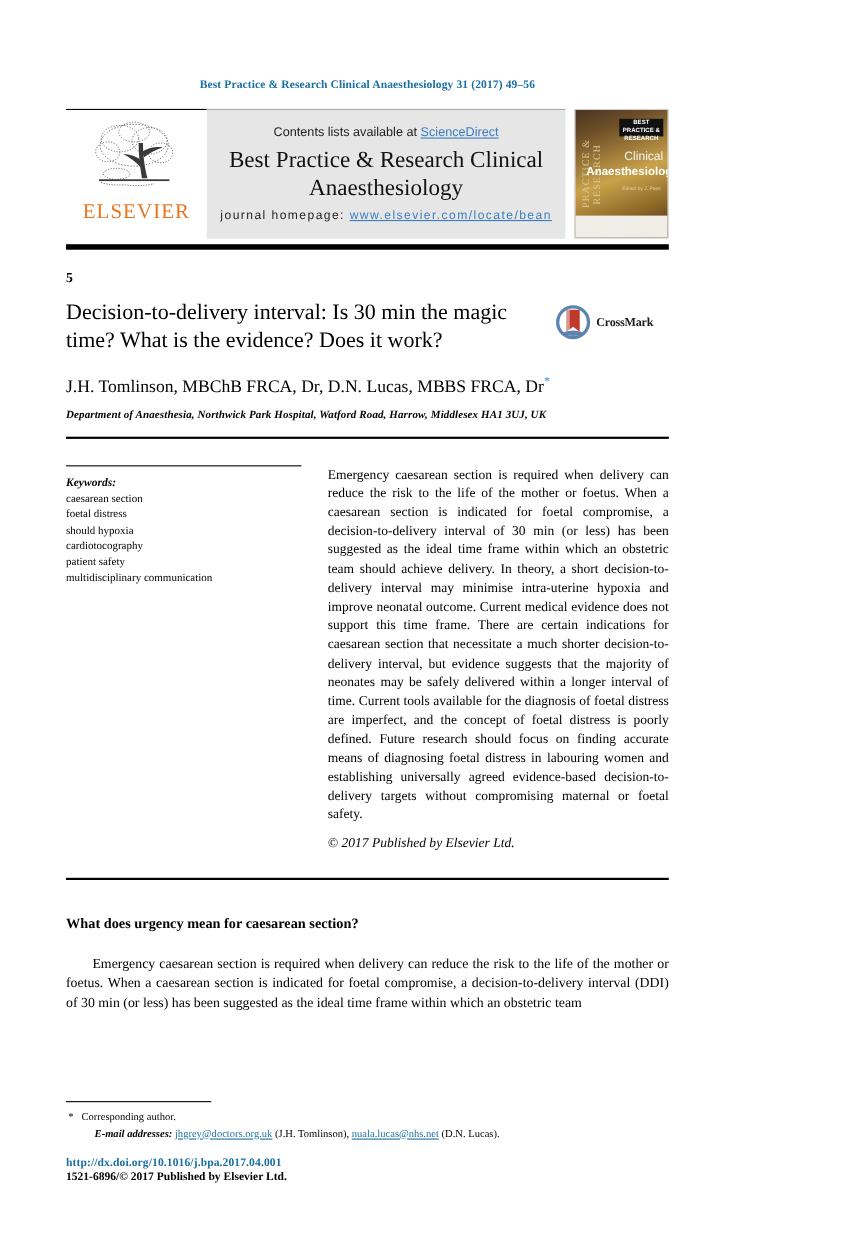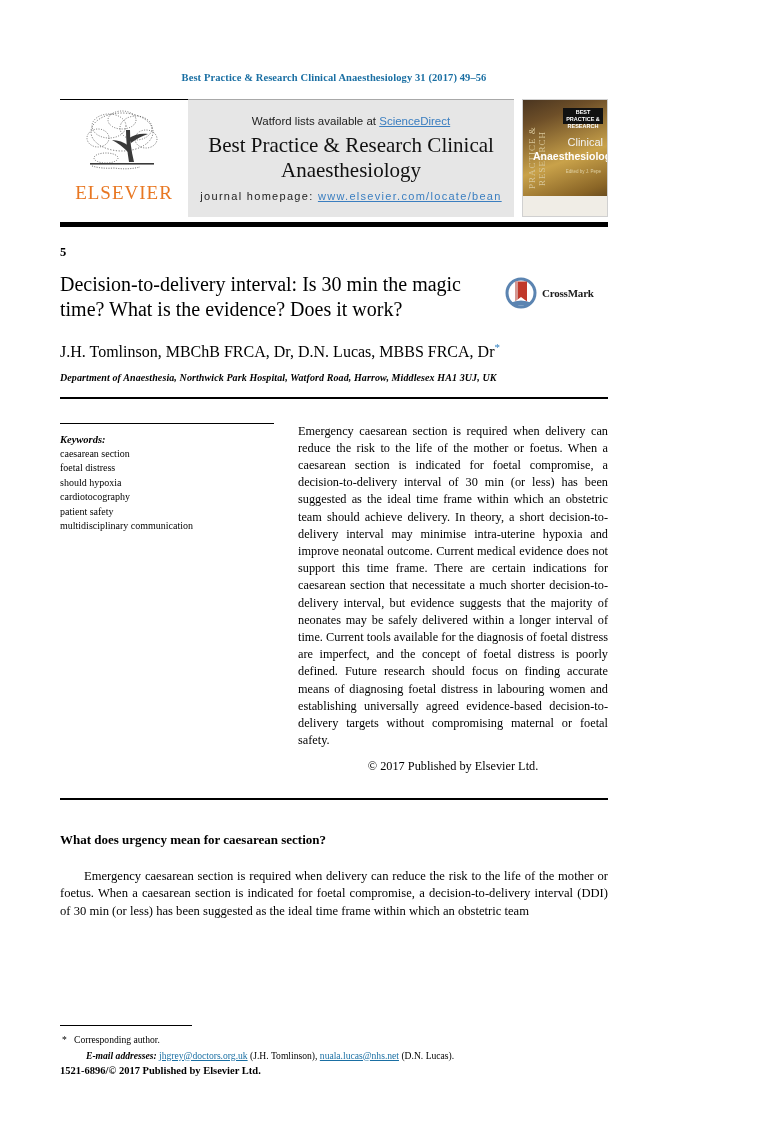--- a/index.html
+++ b/index.html
@@ -218,23 +218,24 @@
   }
   .abstract-col {
     flex: 1 1 auto;
     font-size: 12.3px;
     line-height: 1.40;
     text-align: justify;
     text-justify: inter-word;
   }
   .abstract-col p { margin: 0; }
   .copyright {
-    text-align: center;
+    text-align: left;
     margin-top: 9px;
     font-size: 12.3px;
+    font-style: italic;
   }
   .rule-black-bottom {
     border-top: 2.2px solid #000;
     margin-top: 22px;
   }
 
   
   .section-heading {
     font-family: "Liberation Serif", serif;
     font-weight: bold;
@@ -317,21 +318,21 @@
           <ellipse cx="24" cy="52" rx="12" ry="5" fill="none" stroke="#3a3a3a" stroke-width="0.7" stroke-dasharray="1 1.4"></ellipse>
           <rect x="8" y="57" width="64" height="1.6"></rect>
           <path d="M10 60 q10 3 22 2 q14 2 26 -1" fill="none" stroke="#3a3a3a" stroke-width="0.8" stroke-dasharray="1 1.4"></path>
         </g>
       </svg>
       <div class="elsevier-word">ELSEVIER</div>
     </div>
 
     <div class="header-center">
       <div class="contents-line">
-        <span>Watford lists available at </span><a class="sd" href="#">ScienceDirect</a>
+        <span>Contents lists available at </span><a class="sd" href="#">ScienceDirect</a>
       </div>
       <div class="journal-title">
         <div>Best Practice &amp; Research Clinical</div>
         <div>Anaesthesiology</div>
       </div>
       <div class="homepage-line">
         <span>journal homepage: </span><a class="url" href="#">www.elsevier.com/locate/bean</a>
       </div>
     </div>
 
@@ -400,16 +401,17 @@
       <span class="fn-star">*</span>
       <span>Corresponding author.</span>
     </div>
     <div class="emails">
       <span class="lbl">E-mail addresses:</span>
       <a class="lnk" href="#">jhgrey@doctors.org.uk</a>
       <span>(J.H. Tomlinson),</span>
       <a class="lnk" href="#">nuala.lucas@nhs.net</a>
       <span>(D.N. Lucas).</span>
     </div>
+    <div class="doi">http://dx.doi.org/10.1016/j.bpa.2017.04.001</div>
     <div class="issn">1521-6896/© 2017 Published by Elsevier Ltd.</div>
   </div>
 
 </div>
 
 </body></html>

